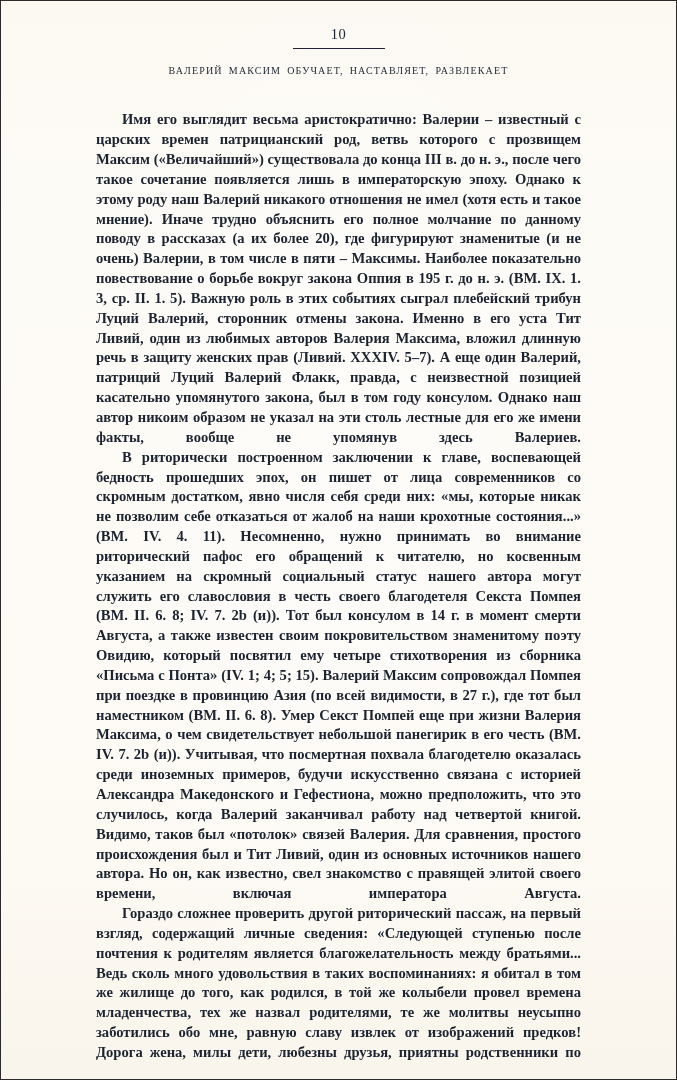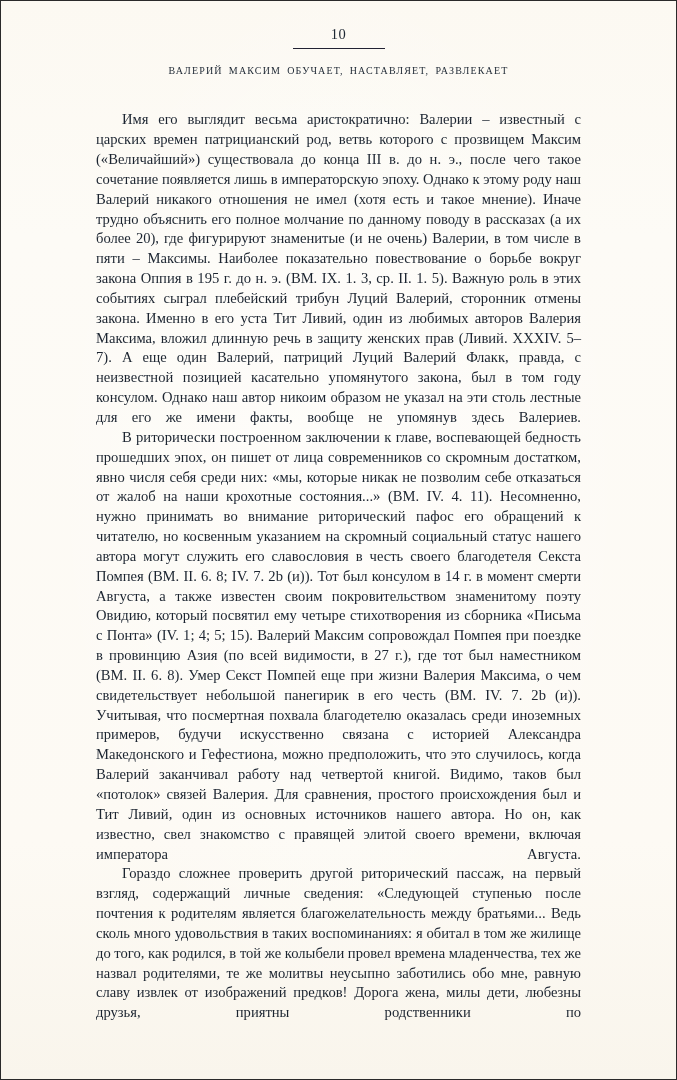--- a/index.html
+++ b/index.html
@@ -74,20 +74,21 @@
     font-size: 14.6px;
     line-height: 19.85px;
     text-align: justify;
     text-align-last: left;
     hyphens: manual;
   }
   .para {
     margin: 0;
     text-indent: 26px;
     text-align: justify;
+    font-weight: bold;
   }
   .para.last-full {
     text-align-last: justify;
   }
 </style>
 </head>
 <body>
 
 <div class="page-sheet">
   <div class="paper-tone"></div>

